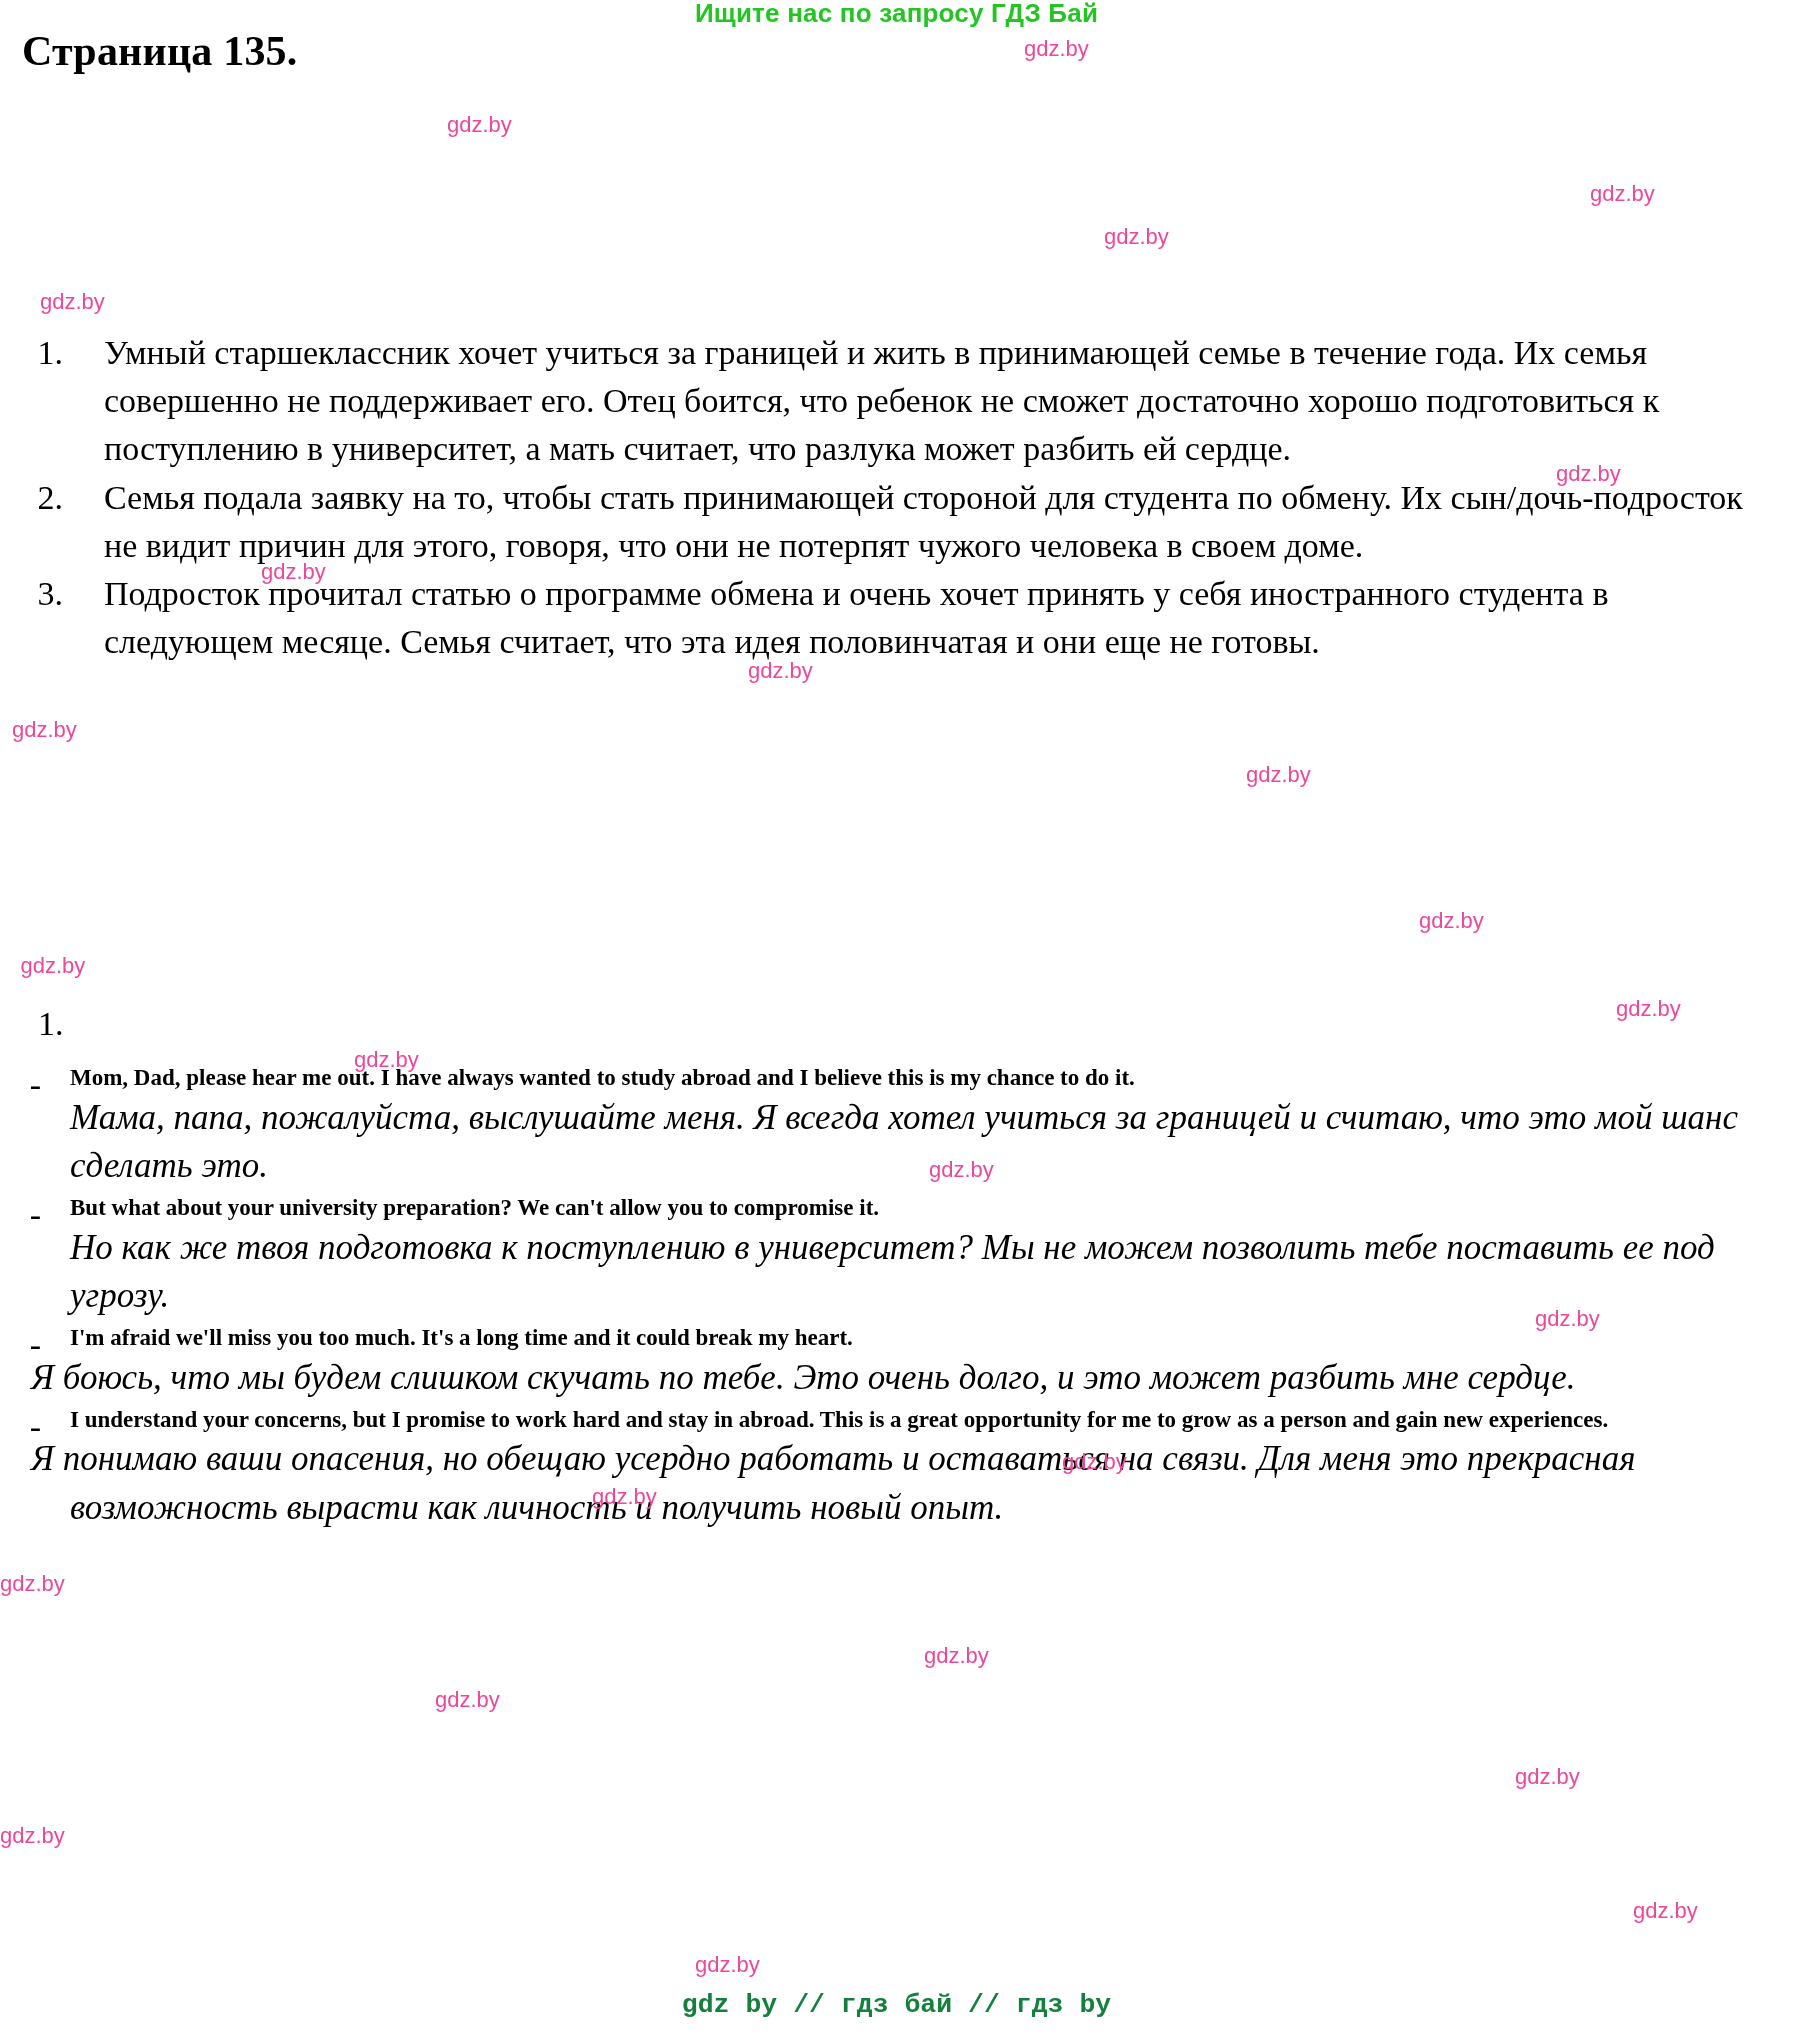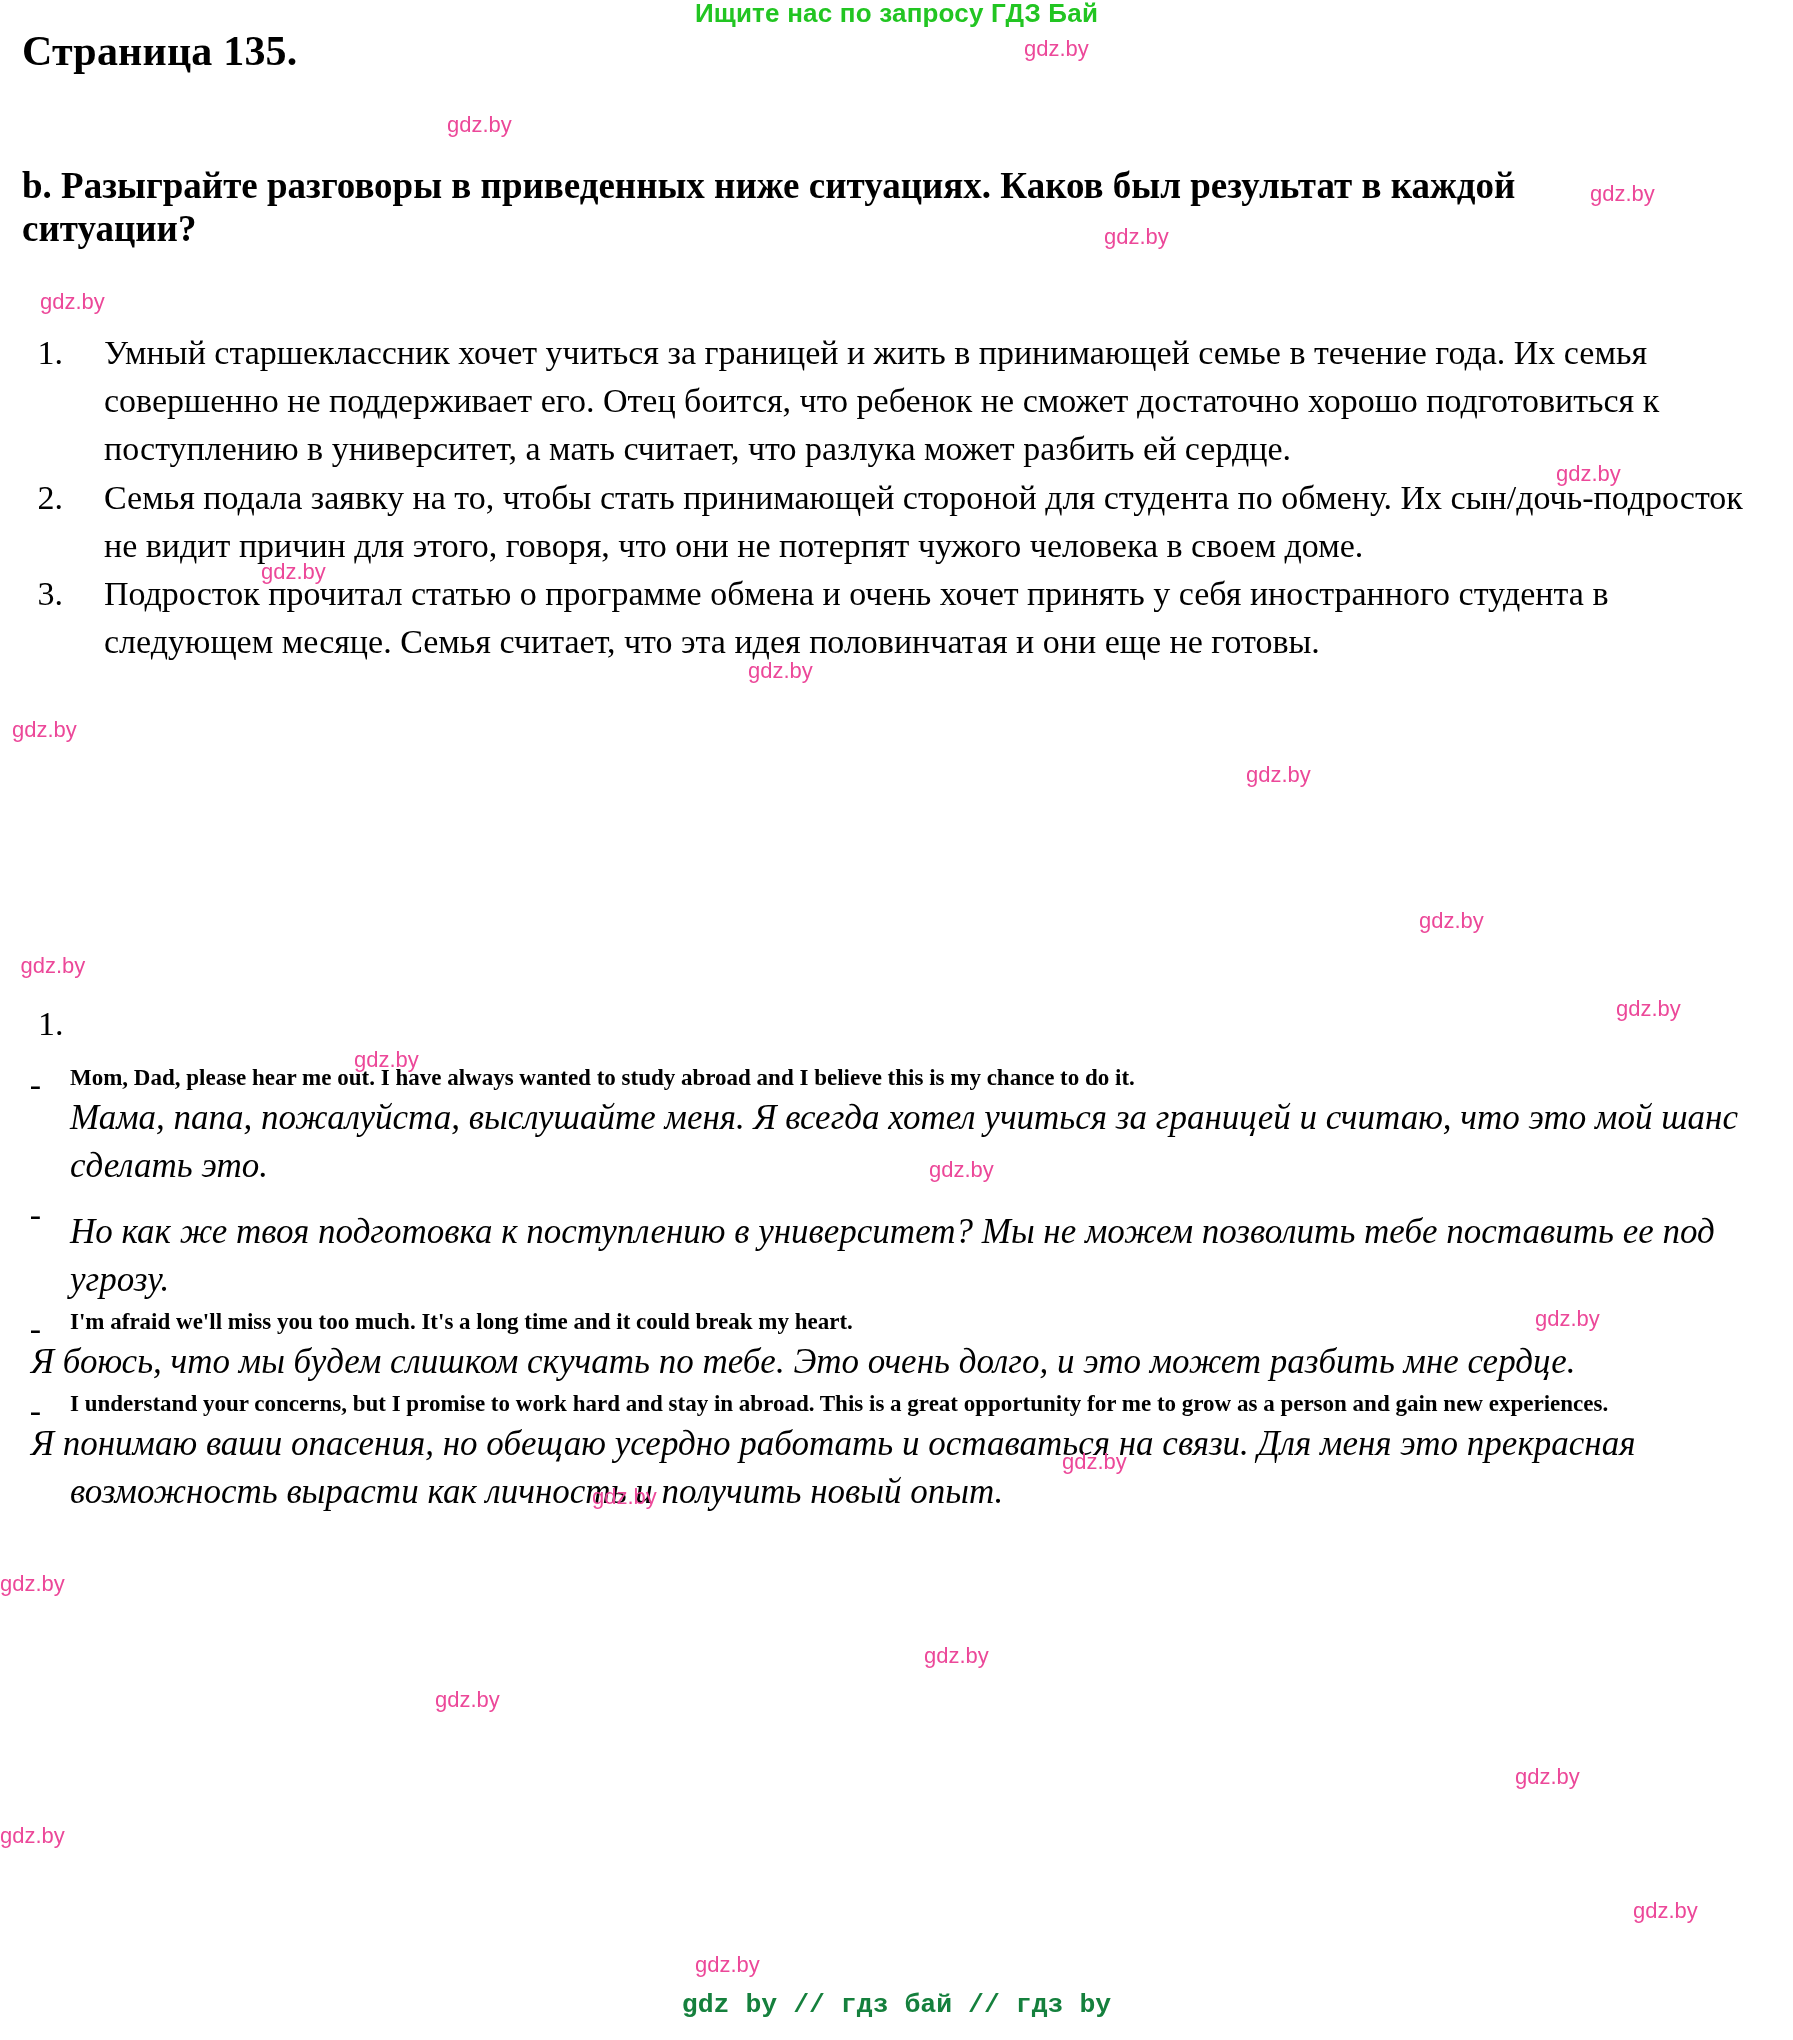--- a/index.html
+++ b/index.html
@@ -156,21 +156,20 @@
 </style>
 </head>
 <body>
 
 <div class="promo-banner">Ищите нас по запросу ГДЗ Бай</div>
 
 <div class="page">
 
   <div class="page-title">Страница 135.</div>
 
-  <div class="task-prompt">b. Разыграйте разговоры в приведенных ниже ситуациях. Каков был результат в каждой ситуации?</div>
 
   <div class="situations">
 
     <div class="situation-row">
       <span class="situation-num">1.</span>
       <span class="situation-text">Умный старшеклассник хочет учиться за границей и жить в принимающей семье в течение года. Их семья совершенно не поддерживает его. Отец боится, что ребенок не сможет достаточно хорошо подготовиться к поступлению в университет, а мать считает, что разлука может разбить ей сердце.</span>
     </div>
 
     <div class="situation-row">
       <span class="situation-num">2.</span>
@@ -193,20 +192,21 @@
       <span class="turn-body">
         <span class="turn-en">Mom, Dad, please hear me out. I have always wanted to study abroad and I believe this is my chance to do it.</span>
         <br>
         <span class="turn-ru">Мама, папа, пожалуйста, выслушайте меня. Я всегда хотел учиться за границей и считаю, что это мой шанс сделать это.</span>
       </span>
     </div>
 
     <div class="turn">
       <span class="turn-bullet">-</span>
       <span class="turn-body">
+        <span class="turn-en">But what about your university preparation? We can't allow you to compromise it.</span>
         <br>
         <span class="turn-ru">Но как же твоя подготовка к поступлению в университет? Мы не можем позволить тебе поставить ее под угрозу.</span>
       </span>
     </div>
 
     <div class="turn">
       <span class="turn-bullet">-</span>
       <span class="turn-body">
         <span class="turn-en">I'm afraid we'll miss you too much. It's a long time and it could break my heart.</span>
         <br>

